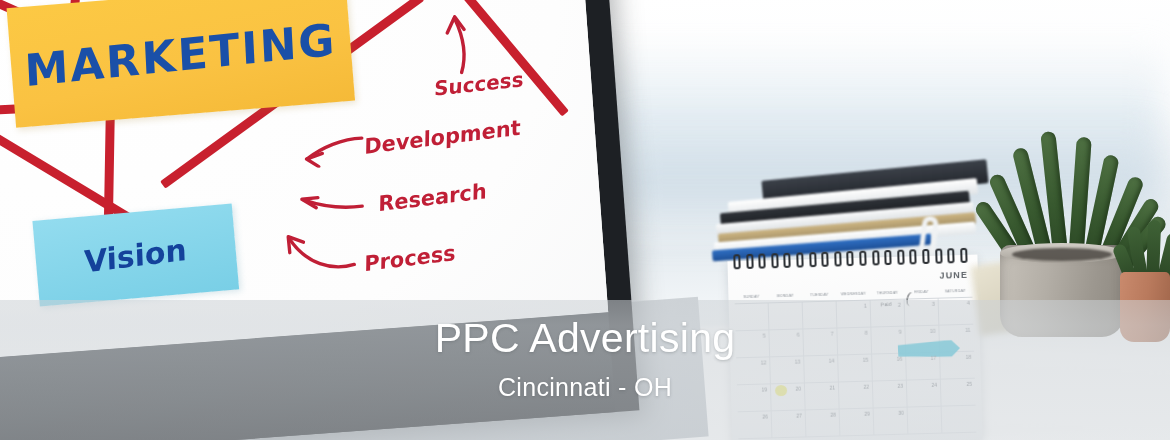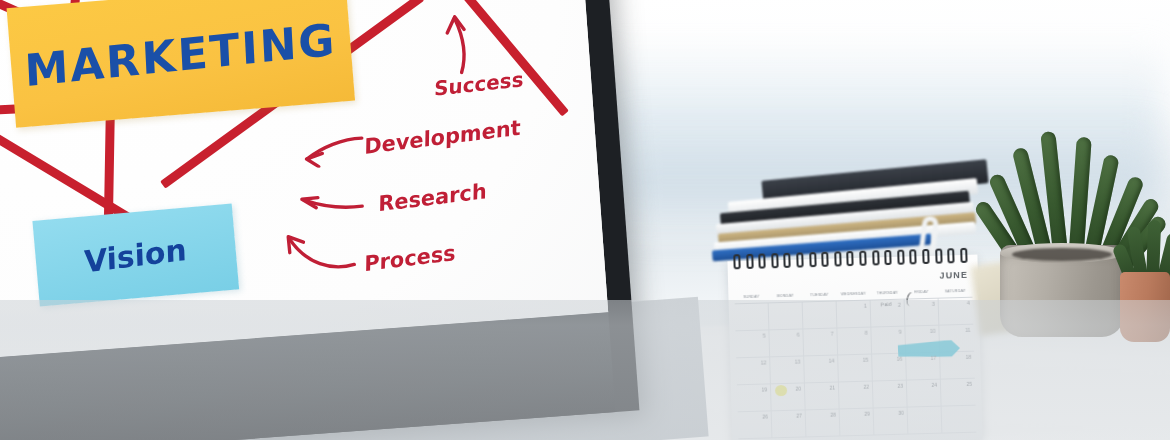--- a/index.html
+++ b/index.html
@@ -443,14 +443,18 @@
 
         </div>
       </div>
       <div class="bezel-bottom"></div>
     </div>
 
   </div>
 
   <div class="overlay"></div>
 
+  <div class="text-block">
+    <div class="title">PPC Advertising</div>
+    <div class="subtitle">Cincinnati - OH</div>
+  </div>
 
 </div>
 
 </body></html>

